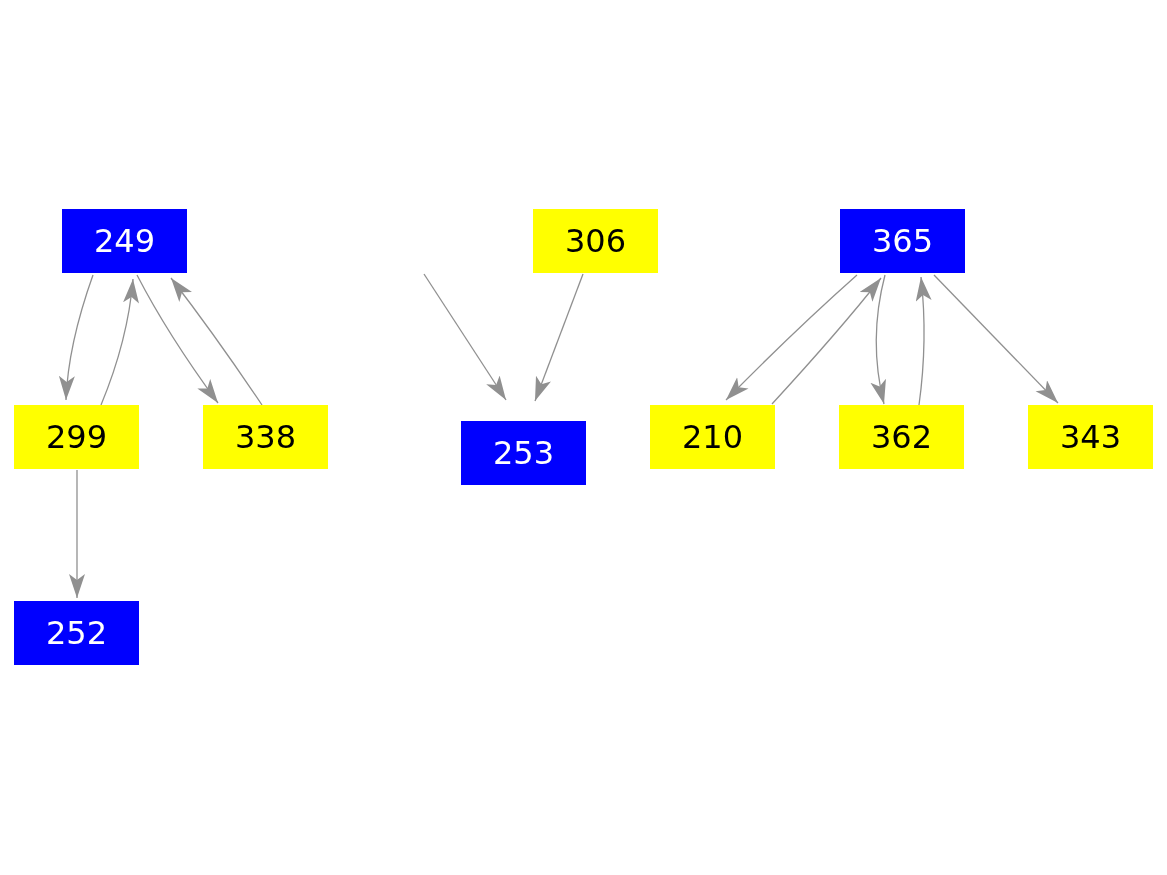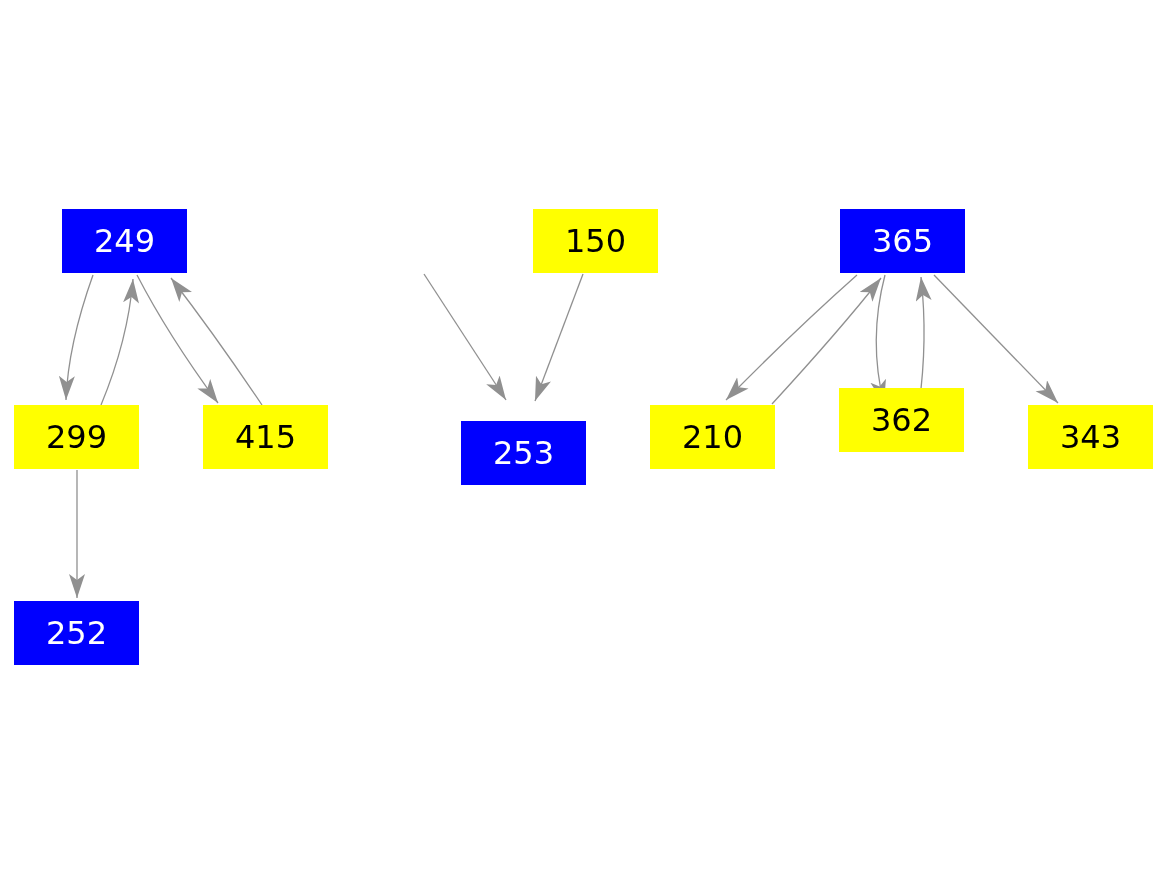--- a/index.html
+++ b/index.html
@@ -47,38 +47,38 @@
     <path class="edge" d="M885,275 Q868,340 884,404" marker-end="url(#arrow)"></path>
     <path class="edge" d="M919,405 Q928,340 921,277" marker-end="url(#arrow)"></path>
     <path class="edge" d="M934,275 L1058,403" marker-end="url(#arrow)"></path>
     <path class="edge" d="M77,470 L77,598" marker-end="url(#arrow)"></path>
   </svg>
 
   <div class="node blue" style="left:62px;top:209px">
     <span>249</span>
   </div>
   <div class="node yellow" style="left:533px;top:209px">
-    <span>150</span>
+    <span>306</span>
   </div>
   <div class="node blue" style="left:840px;top:209px">
     <span>365</span>
   </div>
   <div class="node yellow" style="left:14px;top:405px">
     <span>299</span>
   </div>
   <div class="node yellow" style="left:203px;top:405px">
-    <span>415</span>
+    <span>338</span>
   </div>
   <div class="node blue" style="left:461px;top:421px">
     <span>253</span>
   </div>
   <div class="node yellow" style="left:650px;top:405px">
     <span>210</span>
   </div>
-  <div class="node yellow" style="left:839px;top:388px">
+  <div class="node yellow" style="left:839px;top:405px">
     <span>362</span>
   </div>
   <div class="node yellow" style="left:1028px;top:405px">
     <span>343</span>
   </div>
   <div class="node blue" style="left:14px;top:601px">
     <span>252</span>
   </div>
 
 </div>

